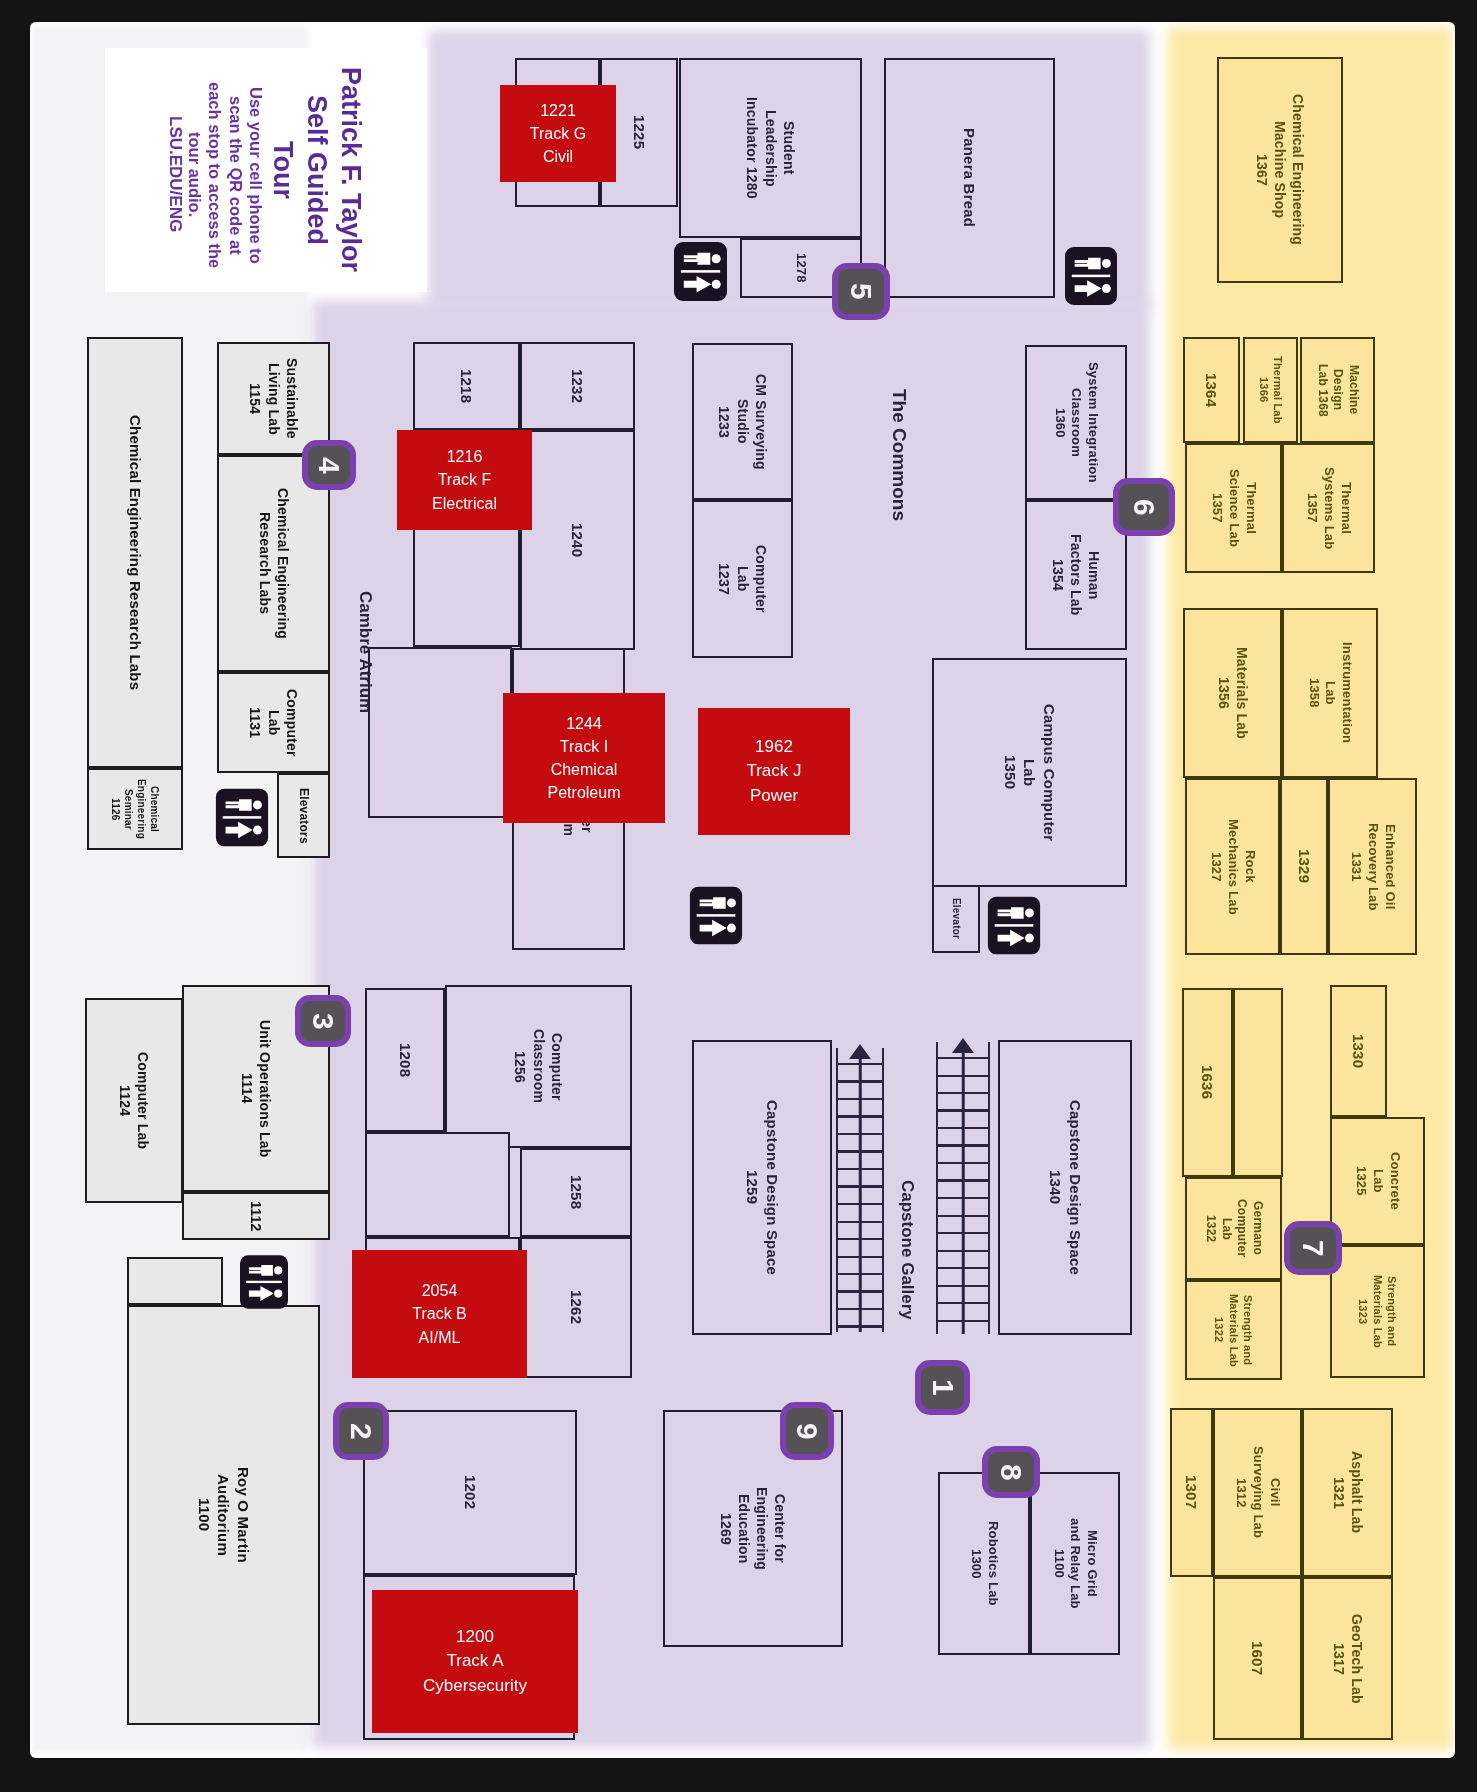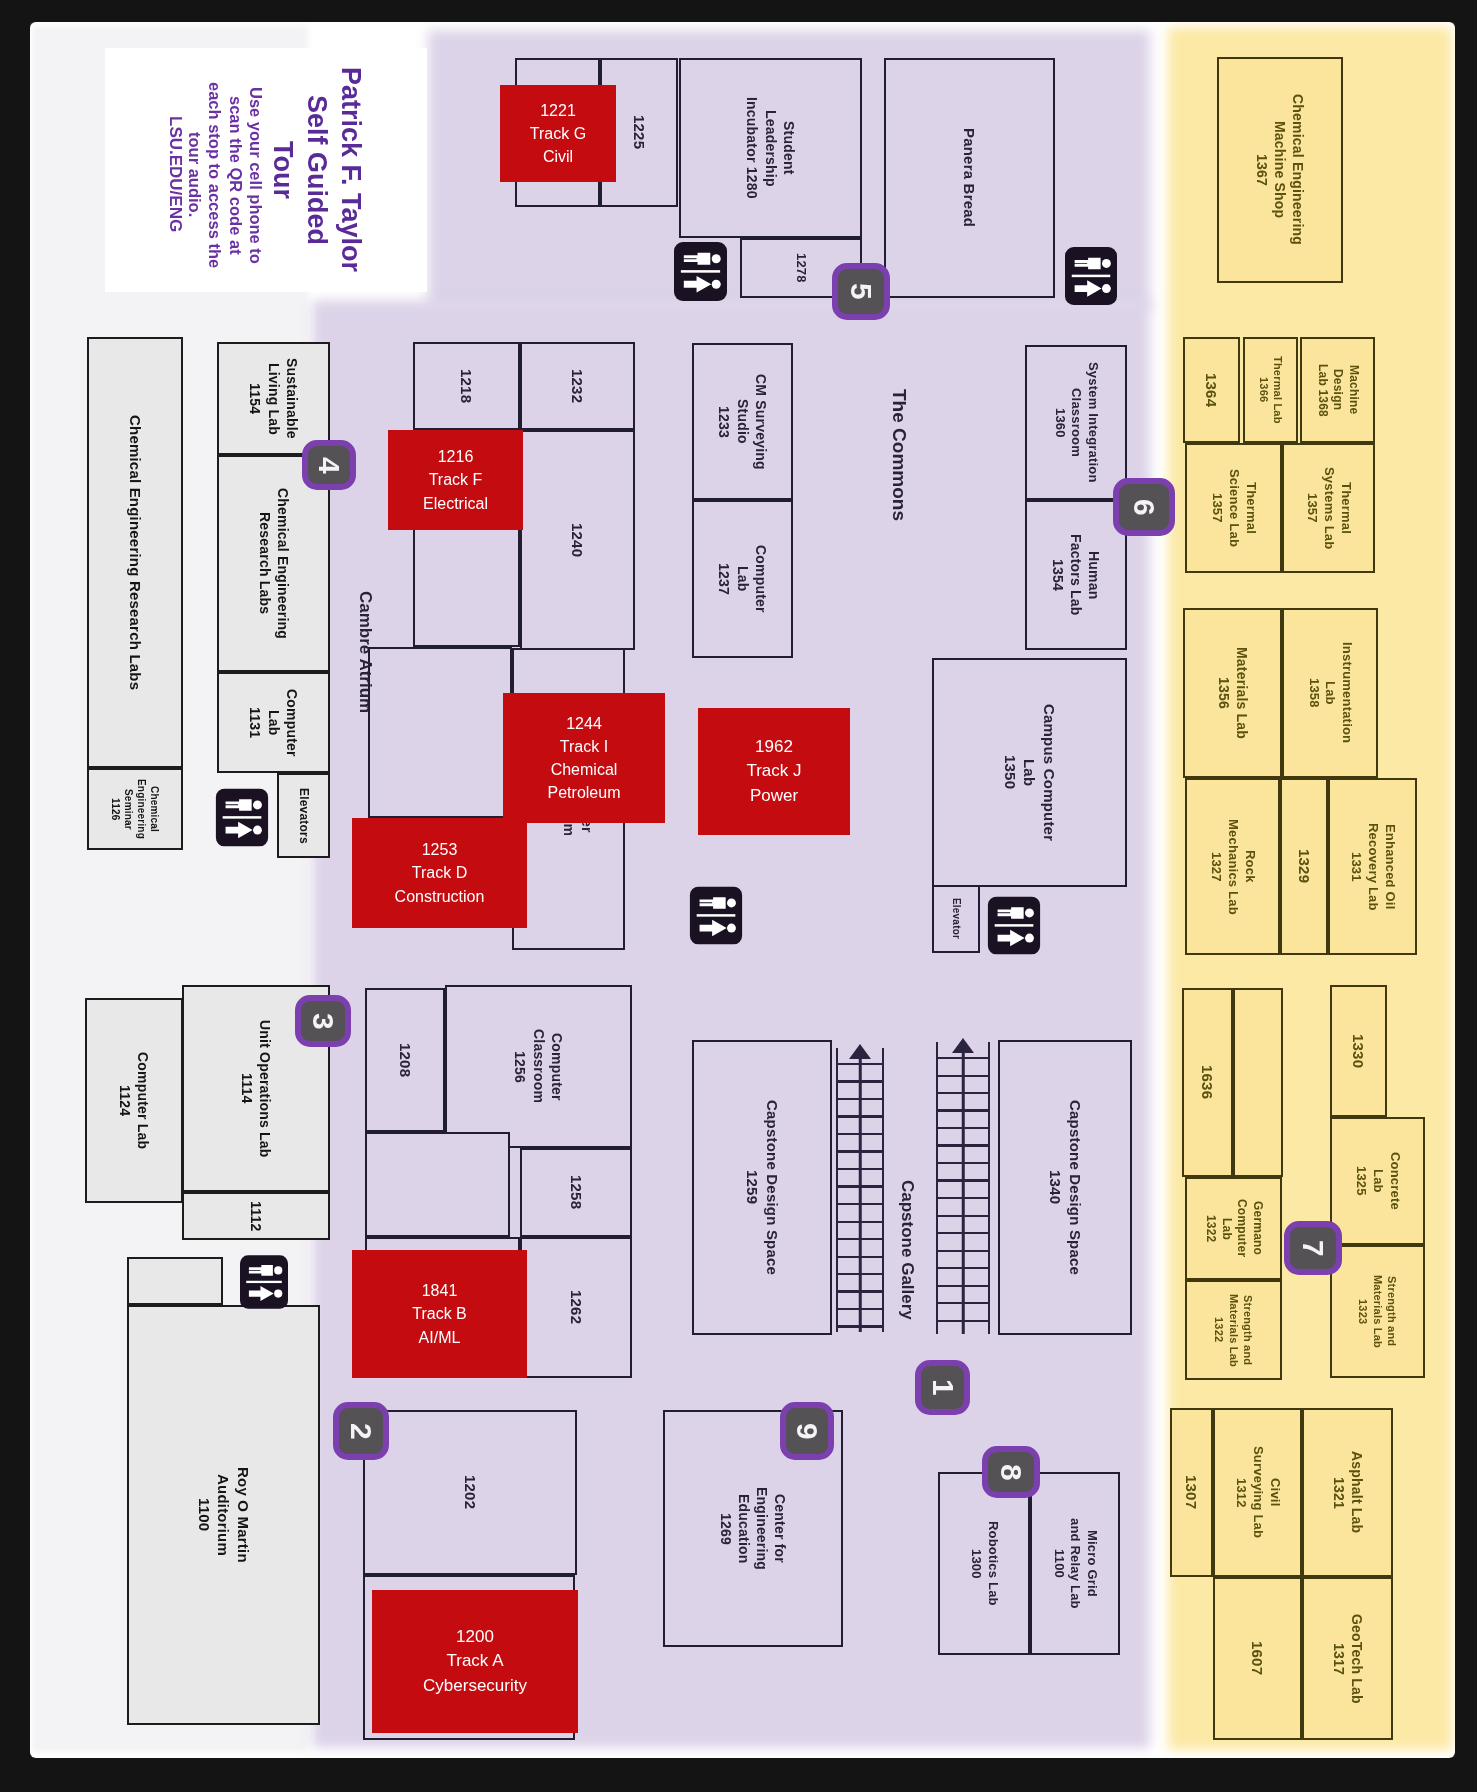--- a/index.html
+++ b/index.html
@@ -202,34 +202,31 @@
       <div class="stairs" style="left: 936px; top: 1042px; width: 54px; height: 292px;">
         <div class="rail"></div>
         <div class="tip"></div>
       </div>
       <div class="floatlabel" style="font-size: 19px; color: var(--lavender-text); left: 878px; top: 365px; width: 42px; height: 180px;">The Commons</div>
       <div class="floatlabel" style="font-size: 17px; color: var(--lavender-text); left: 348px; top: 535px; width: 34px; height: 235px;">Cambre Atrium</div>
       <div class="floatlabel" style="font-size: 17px; color: var(--lavender-text); left: 890px; top: 1140px; width: 34px; height: 220px;">Capstone Gallery</div>
       <div class="track" style="font-size: 16px; left: 500px; top: 85px; width: 116px; height: 97px;">1221
 Track G
 Civil</div>
-      <div class="track" style="font-size: 16px; left: 388px; top: 430px; width: 135px; height: 100px;">1216
+      <div class="track" style="font-size: 16px; left: 397px; top: 430px; width: 135px; height: 100px;">1216
 Track F
 Electrical</div>
       <div class="track" style="font-size: 16px; left: 503px; top: 657px; width: 162px; height: 130px; margin-top: 36px;">1244
 Track I
 Chemical
 Petroleum</div>
       <div class="track" style="font-size: 17px; left: 698px; top: 708px; width: 152px; height: 127px;">1962
 Track J
 Power</div>
-      <div class="track" style="font-size: 16px; left: 352px; top: 818px; width: 175px; height: 110px;">1253
-Track D
-Construction</div>
-      <div class="track" style="font-size: 16px; left: 352px; top: 1250px; width: 175px; height: 128px;">1841
+      <div class="track" style="font-size: 16px; left: 352px; top: 1250px; width: 175px; height: 128px;">2054
 Track B
 AI/ML</div>
       <div class="track" style="font-size: 17px; left: 372px; top: 1590px; width: 206px; height: 143px;">1200
 Track A
 Cybersecurity</div>
       <div class="restroom" style="left: 671px; top: 245px; width: 59px; height: 53px;"><svg width="100%" height="100%" viewBox="0 0 60 54" xmlns="http://www.w3.org/2000/svg">
           <rect x="0" y="0" width="60" height="54" rx="9" fill="#1a1123"></rect>
           <g fill="#ffffff">
             <circle cx="17" cy="11" r="4.6"></circle>
             <path d="M11 17 h12 v13 h-2.6 v14 h-3 v-13 h-1 v13 h-3 v-14 H11 z"></path>

